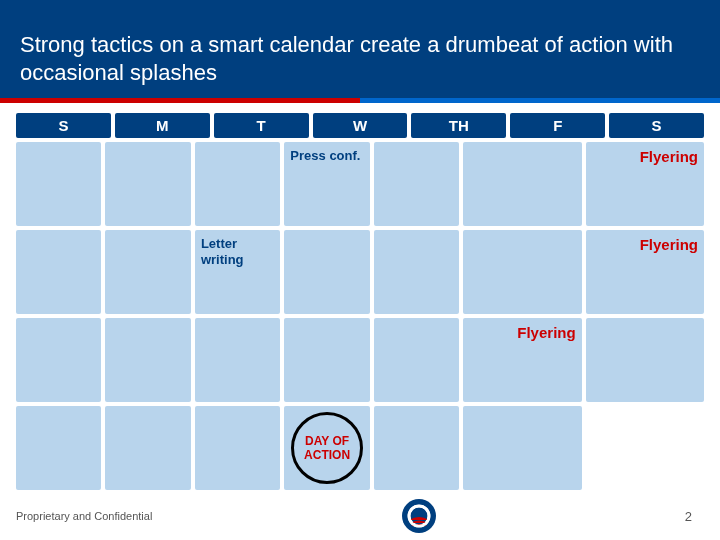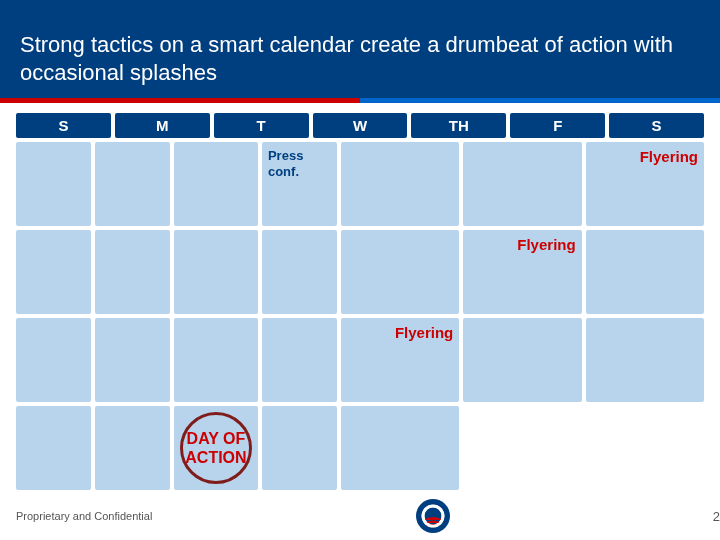--- a/index.html
+++ b/index.html
@@ -80,40 +80,40 @@
     }
 
     .day-of-action-cell {
       background: #b8d4ec;
       display: flex;
       align-items: center;
       justify-content: center;
     }
 
     .day-of-action-badge {
-      border: 3px solid #7f1d1d;
+      border: 3px solid #000000;
       border-radius: 50%;
       width: 72px;
       height: 72px;
       display: flex;
       align-items: center;
       justify-content: center;
       text-align: center;
-      font-size: 16px;
+      font-size: 12px;
       font-weight: bold;
       color: #cc0000;
       line-height: 1.2;
       background: #b8d4ec;
     }
 
     .footer {
       display: flex;
       align-items: center;
       justify-content: space-between;
-      padding: 4px 0 0 16px;
+      padding: 4px 28px 0 16px;
     }
 
     .footer-left {
       font-size: 11px;
       color: #555;
     }
 
     .footer-right {
       font-size: 13px;
       color: #555;
@@ -149,20 +149,23 @@
       <span class="event-text">Press conf.</span>
     </div>
     <div class="cal-cell"></div>
     <div class="cal-cell"></div>
     <div class="cal-cell">
       <span class="event-flyering">Flyering</span>
     </div>
 
     <div class="cal-cell"></div>
     <div class="cal-cell"></div>
+    <div class="cal-cell">
+      <span class="event-text">Letter writing</span>
+    </div>
     <div class="cal-cell"></div>
     <div class="cal-cell"></div>
     <div class="cal-cell"></div>
     <div class="cal-cell">
       <span class="event-flyering">Flyering</span>
     </div>
 
     <div class="cal-cell"></div>
     <div class="cal-cell"></div>
     <div class="cal-cell"></div>

